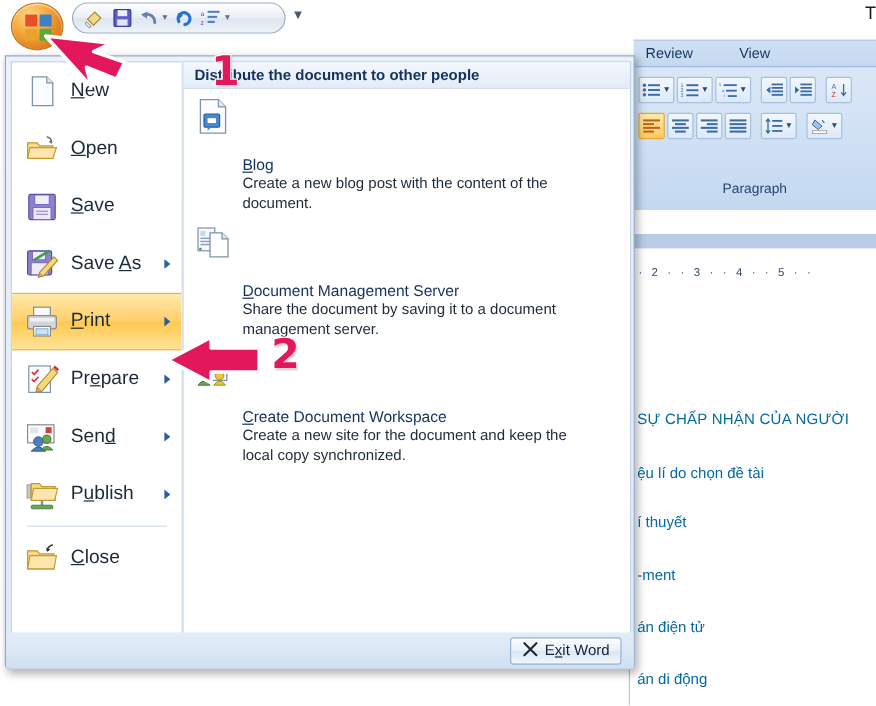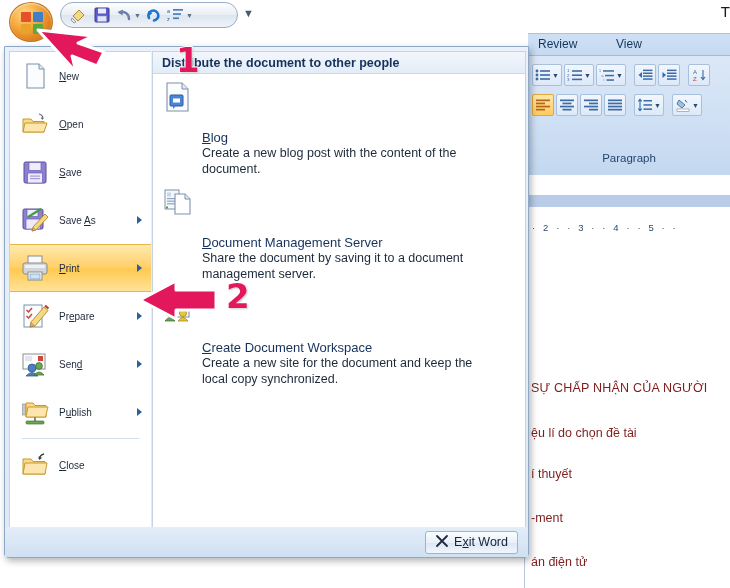--- a/index.html
+++ b/index.html
@@ -12,21 +12,21 @@
 
   
   .doc-page {
     position: absolute; left: 524px; top: 196px;
     width: 206px; height: 392px; background: #ffffff;
     border-left: 1px solid #b5c6de;
   }
   .doc-line {
     position: absolute; left: 6px; white-space: nowrap;
     font-family: "Liberation Sans", sans-serif;
-    font-size: 12.5px; color: #7f1d1d; margin-top: 39px;
+    font-size: 12.5px; color: #0369a1;
   }
   .doc-line.caps { font-size: 12.5px; letter-spacing: .2px; }
 
   .title-bar {
     position: absolute; left: 0; top: 0; width: 730px; height: 30px;
     background: #ffffff;
   }
   .title-bar .doc-title {
     position: absolute; right: 0px; top: 3px;
     font-size: 15px; color: #1a1a1a;
@@ -93,21 +93,21 @@
   }
   .menu-left {
     position: absolute; left: 4px; top: 4px; width: 142px; height: 478px;
     background: #ffffff; border: 1px solid #c4d3e5; border-right: none;
   }
   .menu-item {
     position: relative; height: 48px; display: flex; align-items: center;
     padding-left: 10px; gap: 9px;
   }
   .menu-item .mi-label {
-    font-size: 10px; color: #1d2a3a;
+    font-size: 16px; color: #1d2a3a;
   }
   .menu-item .mi-label u { text-decoration: underline; }
   .menu-item.sel {
     background: linear-gradient(to bottom,#ffe9ad 0%,#ffd06b 48%,#ffc94f 52%,#ffe39a 100%);
     border-top: 1px solid #e8b54a; border-bottom: 1px solid #e8b54a;
   }
   .mi-arrow {
     position: absolute; right: 9px; top: 50%; transform: translateY(-50%);
     width: 0; height: 0; border-left: 5px solid #2d5f9e;
     border-top: 4px solid transparent; border-bottom: 4px solid transparent;

